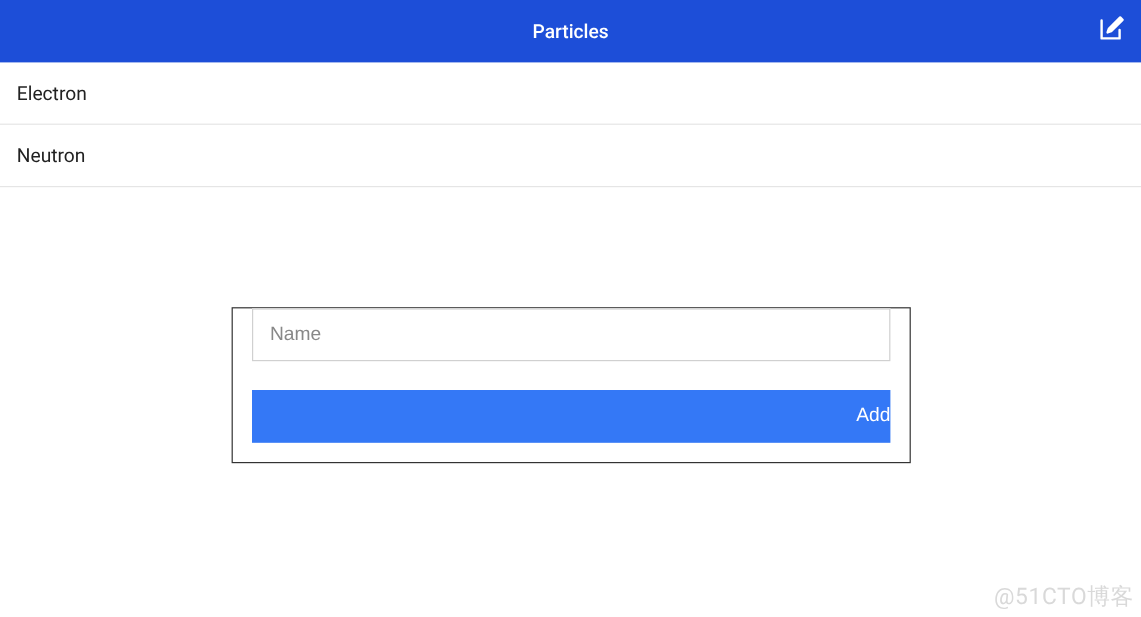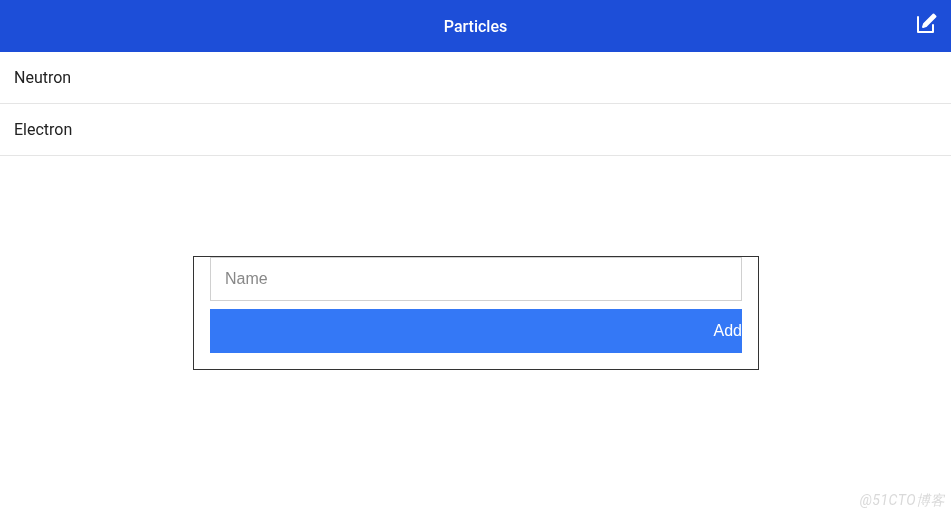--- a/index.html
+++ b/index.html
@@ -81,42 +81,41 @@
       padding: 0 16px 16px 16px;
     }
     .dialog-input {
       width: 100%;
       height: 44px;
       border: 1px solid #d0d0d0;
       padding: 0 14px;
       font-size: 16px;
       color: #222;
       outline: none;
-      margin-bottom: 8px;
+      margin-bottom: 24px;
     }
     .dialog-input::placeholder {
       color: #888;
     }
     .dialog-button {
       width: 100%;
       height: 44px;
       background: #3478f6;
       color: #fff;
       border: none;
       font-size: 16px;
       cursor: pointer;
       text-align: right;
     }
     .watermark {
       position: absolute;
       right: 6px;
       bottom: 4px;
-      font-size: 14px;
+      font-size: 19px;
       color: #d9d9d9;
-      font-style: italic;
       letter-spacing: 0.5px;
       pointer-events: none;
     }
   </style>
 </head>
 <body>
 
 <div class="header">
   <div class="header-title">Particles</div>
   <div class="header-action">
@@ -124,24 +123,24 @@
       <svg width="24" height="24" viewBox="0 0 24 24" fill="none" stroke="#fff" stroke-width="2" stroke-linecap="round" stroke-linejoin="round">
         <path d="M4 5v15h15v-7"></path>
         <path d="M19.5 2.5l2 2L12 14l-3 1 1-3 9.5-9.5z" fill="#fff"></path>
       </svg>
     </span>
   </div>
 </div>
 
 <div class="list">
   <div class="list-item">
-    <span>Neutron</span>
+    <span>Electron</span>
   </div>
   <div class="list-item">
-    <span>Electron</span>
+    <span>Neutron</span>
   </div>
 </div>
 
 <div class="dialog">
   <div class="dialog-body">
     <input class="dialog-input" type="text" placeholder="Name" style="">
     <button class="dialog-button">Add</button>
   </div>
 </div>
 

